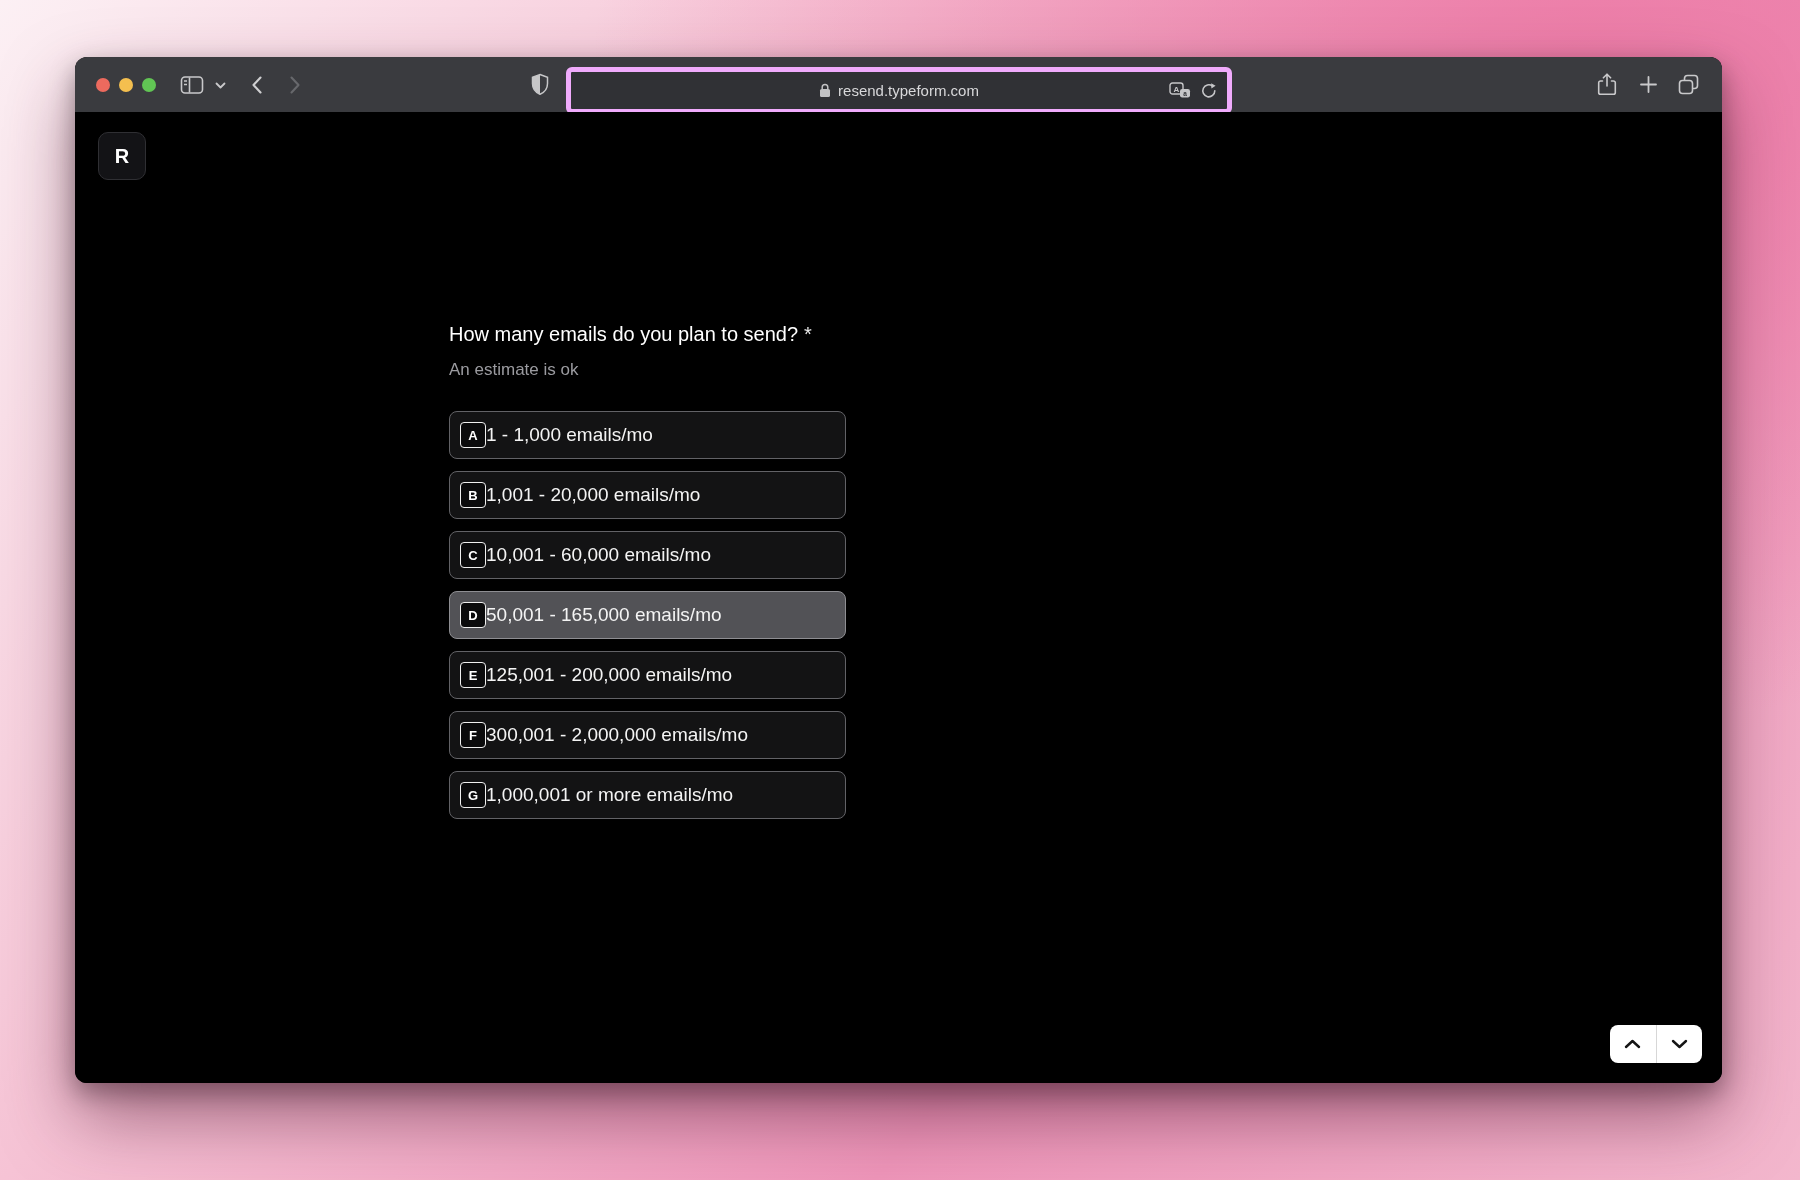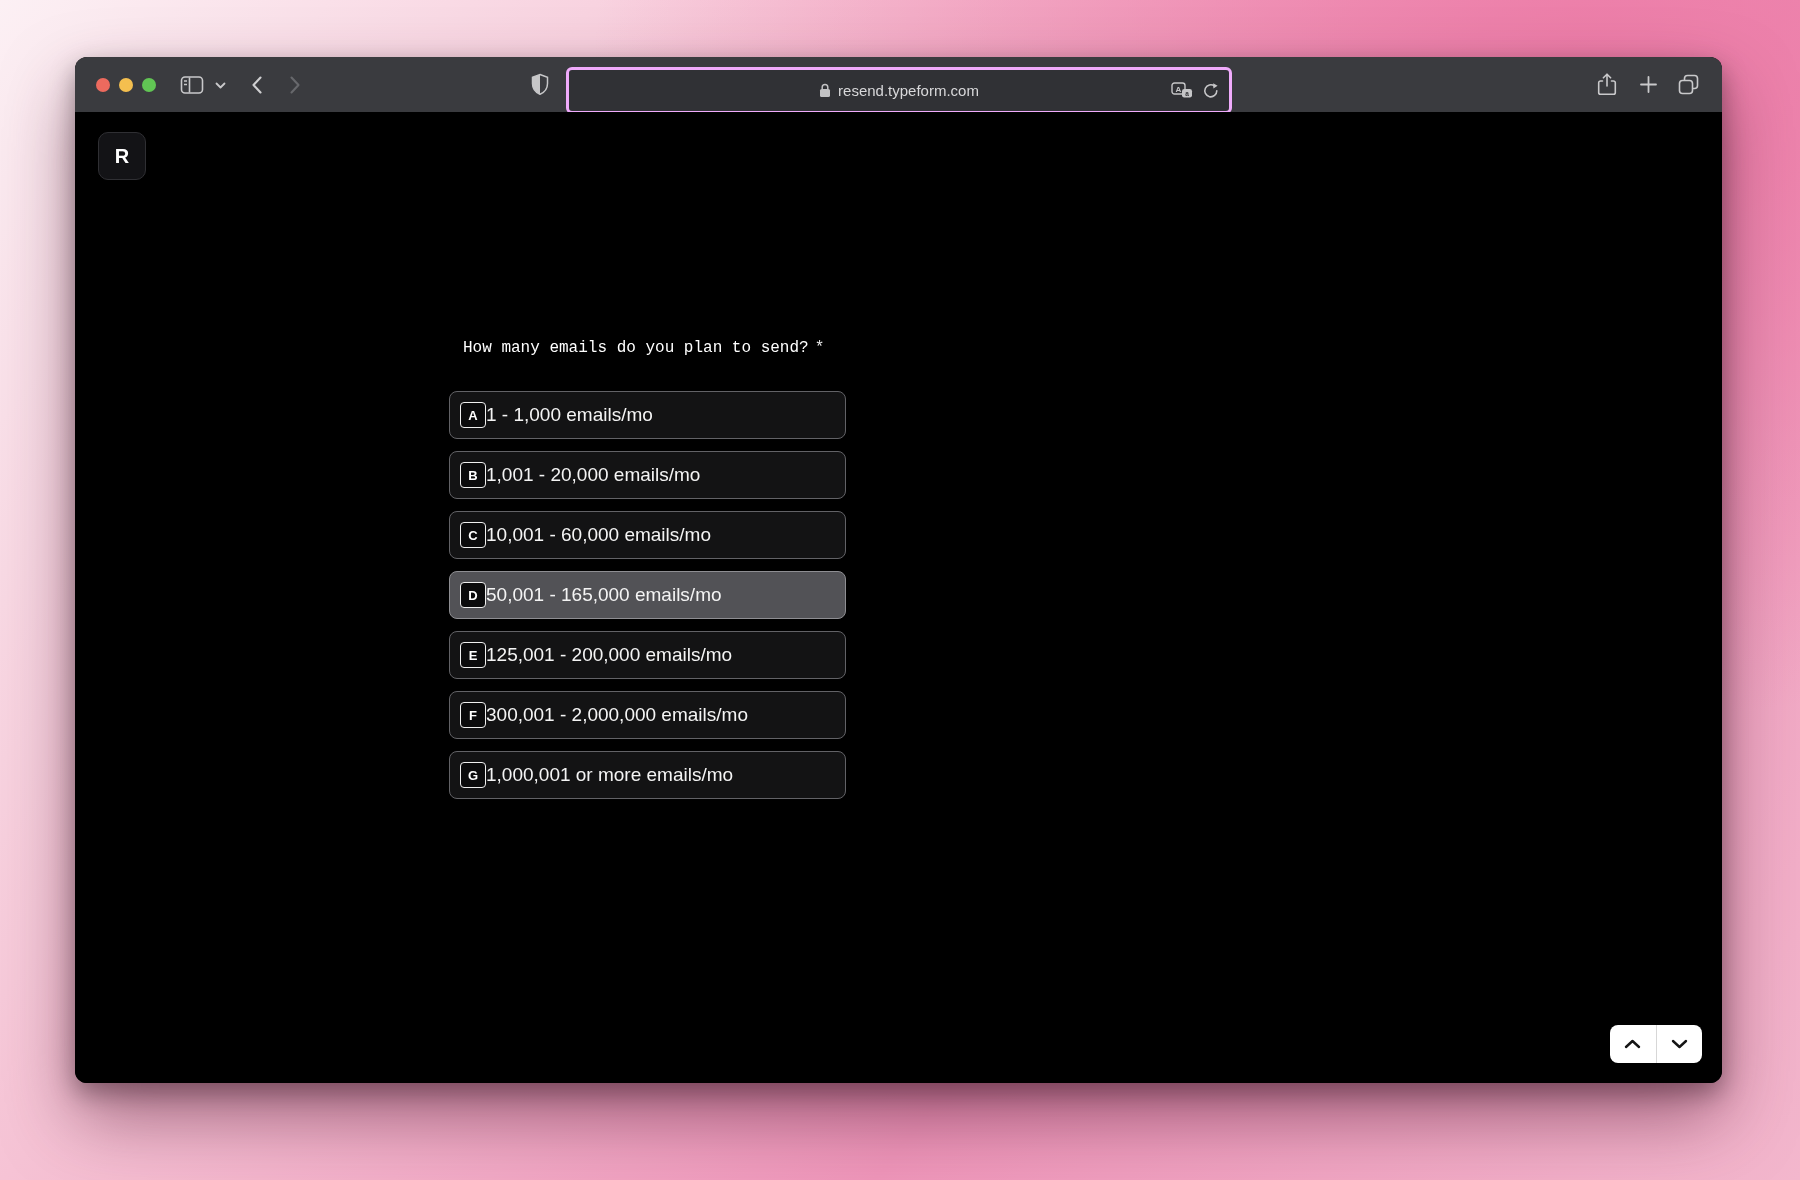--- a/index.html
+++ b/index.html
@@ -21,36 +21,36 @@
   }
   
   .toolbar{position:relative;height:55px;background:#3a3b3f;}
   .tl{position:absolute;top:21px;width:14px;height:14px;border-radius:50%;}
   .tl.close{left:21px;background:#ec6a5e;}
   .tl.min{left:44px;background:#f4bf4f;}
   .tl.zoom{left:67px;background:#61c554;}
   .tb-icon{position:absolute;display:flex;align-items:center;justify-content:center;}
   .url-field{
     position:absolute;left:491px;top:10px;width:666px;height:47px;
-    background:#303135;border:3px solid #f0abfc;border-radius:6px;
+    background:#303135;border:5px solid #f0abfc;border-radius:6px;
     display:flex;align-items:center;justify-content:center;
     color:#d8d8da;font-size:15px;box-sizing:border-box;
   }
   .url-lock{margin-right:7px;display:flex;}
   .url-right{position:absolute;right:10px;top:0;height:100%;display:flex;align-items:center;gap:10px;}
   
   .page{position:absolute;top:55px;left:0;right:0;bottom:0;background:#000;}
   .logo{
     position:absolute;left:23px;top:20px;width:48px;height:48px;
     border-radius:10px;background:#131316;border:1px solid #2f2f33;
     color:#fff;font-size:20px;font-weight:700;
     display:flex;align-items:center;justify-content:center;box-sizing:border-box;
   }
   .content{position:absolute;left:374px;top:208px;}
-  .question{margin:14px;font-size:16px;line-height:28px;font-weight:500;color:#ffffff;font-family:Liberation Mono, monospace;}
+  .question{margin:0;font-size:20px;line-height:28px;font-weight:500;color:#ffffff;}
   .required{color:#e8e8e8;margin-left:6px;font-weight:500;}
   .subtitle{margin:10px 0 0 0;font-size:17px;line-height:24px;color:#9b9ba0;font-weight:400;}
   .options{margin-top:29px;}
   .option{
     width:397px;height:48px;box-sizing:border-box;
     border:1px solid #626266;border-radius:8px;background:#131314;
     display:flex;align-items:center;padding:0 14px 0 10px;
     margin-bottom:12px;cursor:pointer;
   }
   .option.hovered{background:#525256;border-color:#8e8e92;}
@@ -158,20 +158,21 @@
       </div>
     </div>
 
     <div class="page">
       <div class="logo">
         <span>R</span>
       </div>
 
       <div class="content">
         <h1 class="question"><span>How many emails do you plan to send?</span><span class="required">*</span></h1>
+        <p class="subtitle">An estimate is ok</p>
 
         <div class="options">
           <div class="option">
             <span class="key">A</span>
             <span class="label">1 - 1,000 emails/mo</span>
           </div>
           <div class="option">
             <span class="key">B</span>
             <span class="label">1,001 - 20,000 emails/mo</span>
           </div>

